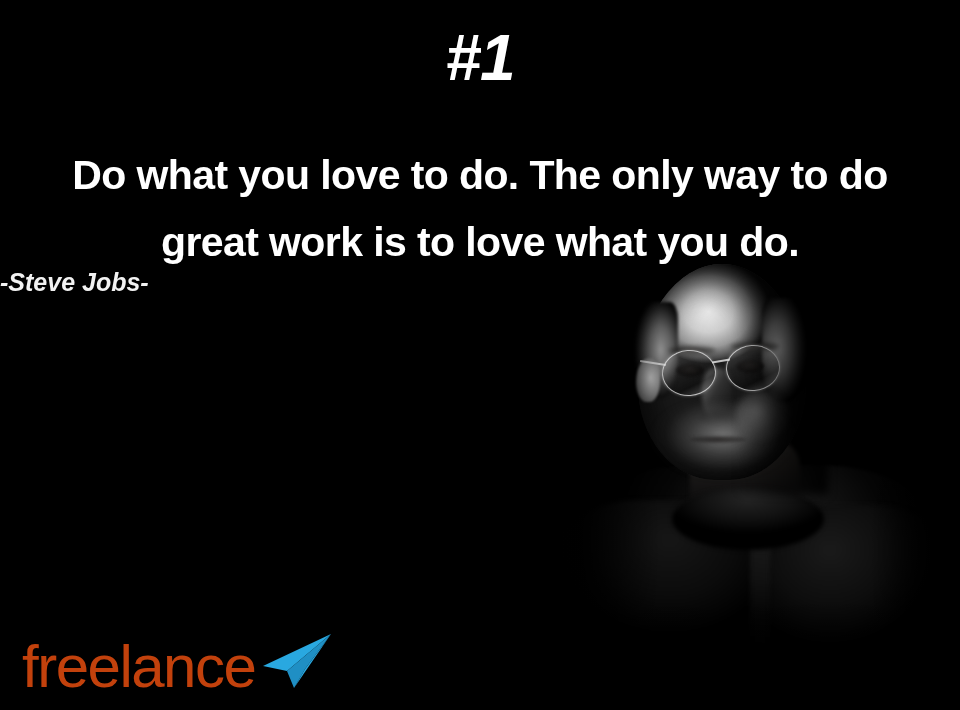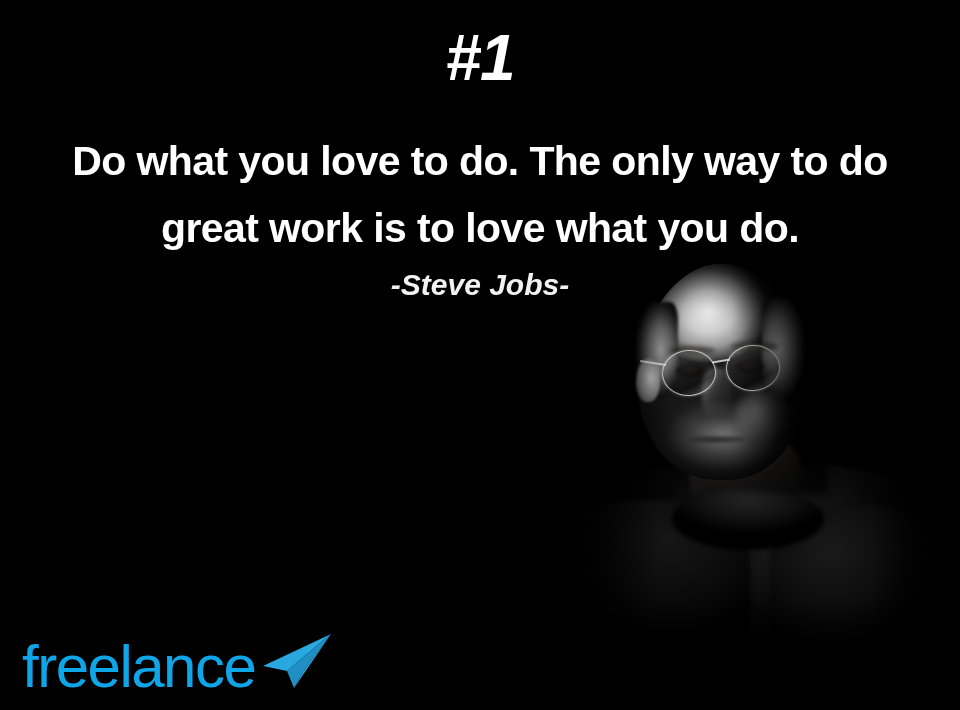--- a/index.html
+++ b/index.html
@@ -261,55 +261,54 @@
     color: #ffffff;
     font-size: 64px;
     font-weight: bold;
     font-style: italic;
     letter-spacing: -1px;
     line-height: 1;
   }
   .quote {
     position: absolute;
     left: 6px;
-    top: 136px;
+    top: 150px;
     width: 948px;
     text-align: center;
     color: #ffffff;
     font-size: 41px;
     font-weight: bold;
     line-height: 1.22;
     letter-spacing: -0.6px;
   }
   .quote .l1 { display: block; }
   .quote .l2 { display: block; margin-top: 17px; }
   .attribution {
     position: absolute;
     left: 0;
     top: 268px;
     width: 960px;
-    text-align: center;
     color: #f2f2f2;
-    font-size: 30px;
+    font-size: 25px;
     font-style: italic;
     font-weight: 600;
     letter-spacing: 0px;
   }
 
   
   .logo {
     position: absolute;
     left: 22px;
     bottom: 8px;
     display: flex;
     align-items: center;
     gap: 6px;
   }
   .logo-word {
-    color: #0ea5e9;
+    color: #c2410c;
     font-size: 60px;
     line-height: 1;
     letter-spacing: -1.5px;
     font-weight: 400;
   }
   .logo-plane {
     display: block;
     margin-bottom: 12px;
   }
 </style>

